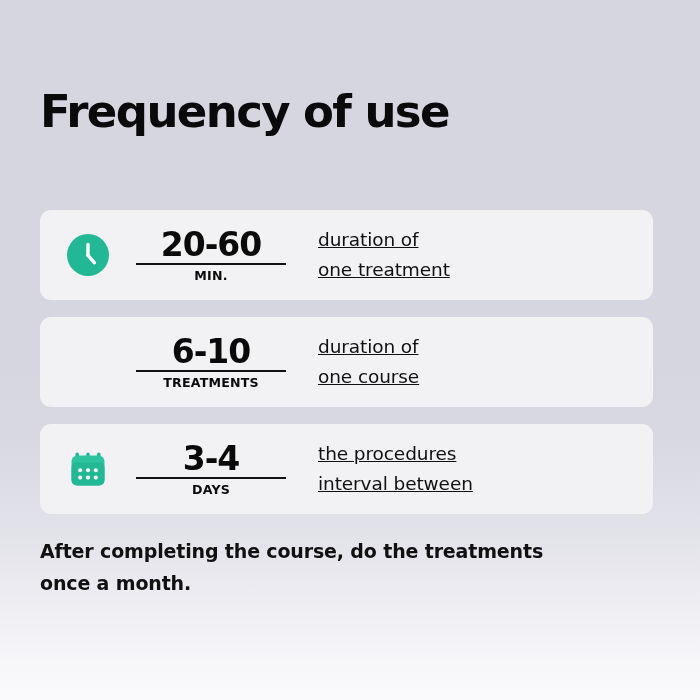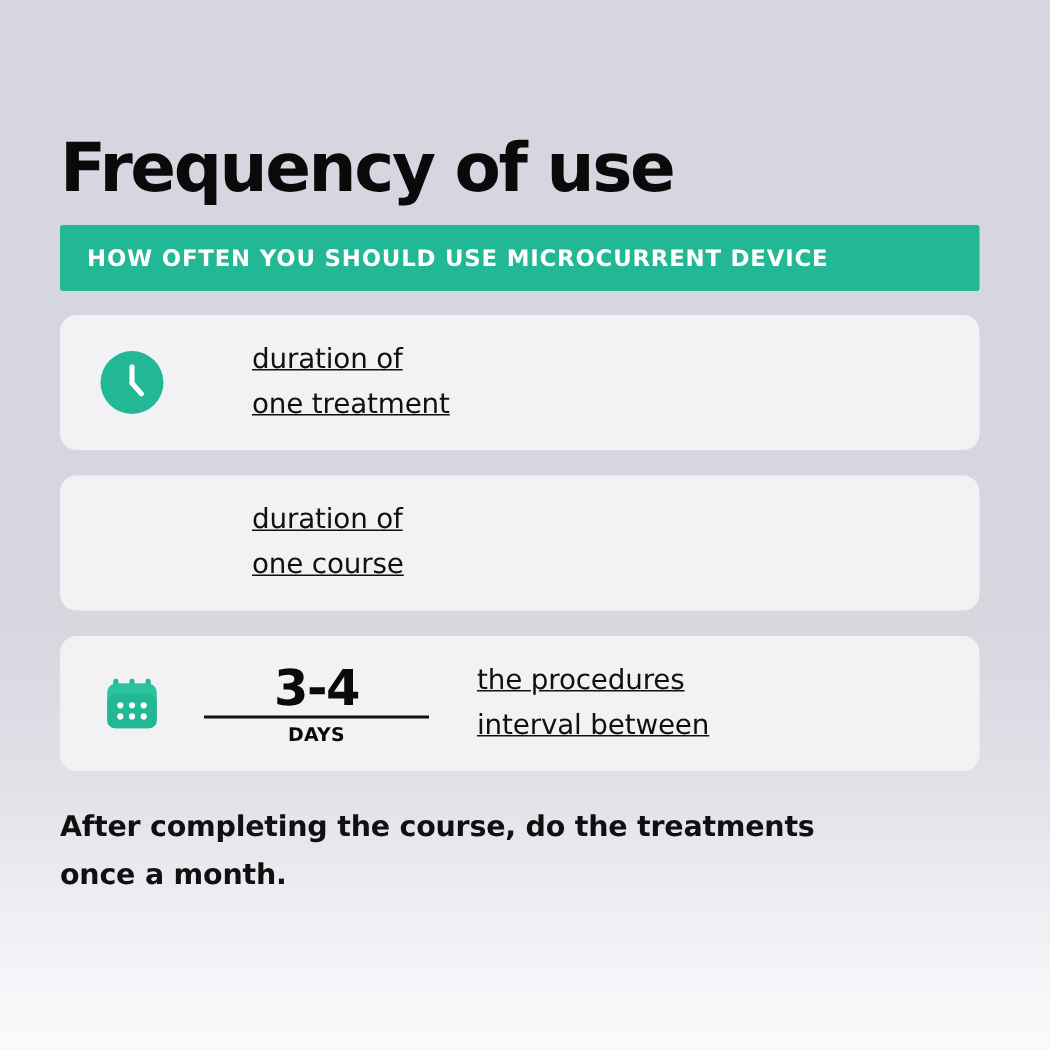--- a/index.html
+++ b/index.html
@@ -157,40 +157,47 @@
   
   .icon-clock, .icon-cal { display: block; }
 </style>
 </head>
 <body>
 
 <div id="infographic">
 
   <h1 class="page-title">Frequency of use</h1>
 
-  <div class="banner">
-    <div class="banner-text">HOW OFTEN YOU SHOULD USE MICROCURRENT DEVICE</div>
-  </div>
 
   <div class="card" id="card-0">
     <div class="icon-slot">
       <svg class="icon-clock" width="44" height="44" viewBox="0 0 44 44">
         <circle cx="22" cy="22" r="21" fill="#22b795"></circle>
         <path d="M22 11.5 L22 22.4" stroke="#ffffff" stroke-width="3.4" stroke-linecap="round" fill="none"></path>
         <path d="M22 22.4 L28.3 29.6" stroke="#ffffff" stroke-width="3.4" stroke-linecap="round" fill="none"></path>
       </svg>
     </div>
+    <div class="stat-block">
+      <div class="stat-value">20-60</div>
+      <div class="stat-rule"></div>
+      <div class="stat-unit">MIN.</div>
+    </div>
     <div class="desc">
       <span>duration of</span>
       <span>one treatment</span>
     </div>
   </div>
 
   <div class="card" id="card-1">
     <div class="icon-slot"></div>
+    <div class="stat-block">
+      <div class="stat-value">6-10</div>
+      <div class="stat-rule"></div>
+      <div class="stat-unit">TREATMENTS</div>
+    </div>
     <div class="desc">
       <span>duration of</span>
       <span>one course</span>
     </div>
   </div>
 
   <div class="card" id="card-2">
     <div class="icon-slot">
       <svg class="icon-cal" width="42" height="42" viewBox="0 0 42 42">
         <rect x="8.5" y="4.5" width="3.4" height="5.5" rx="1.7" fill="#22b795"></rect>

